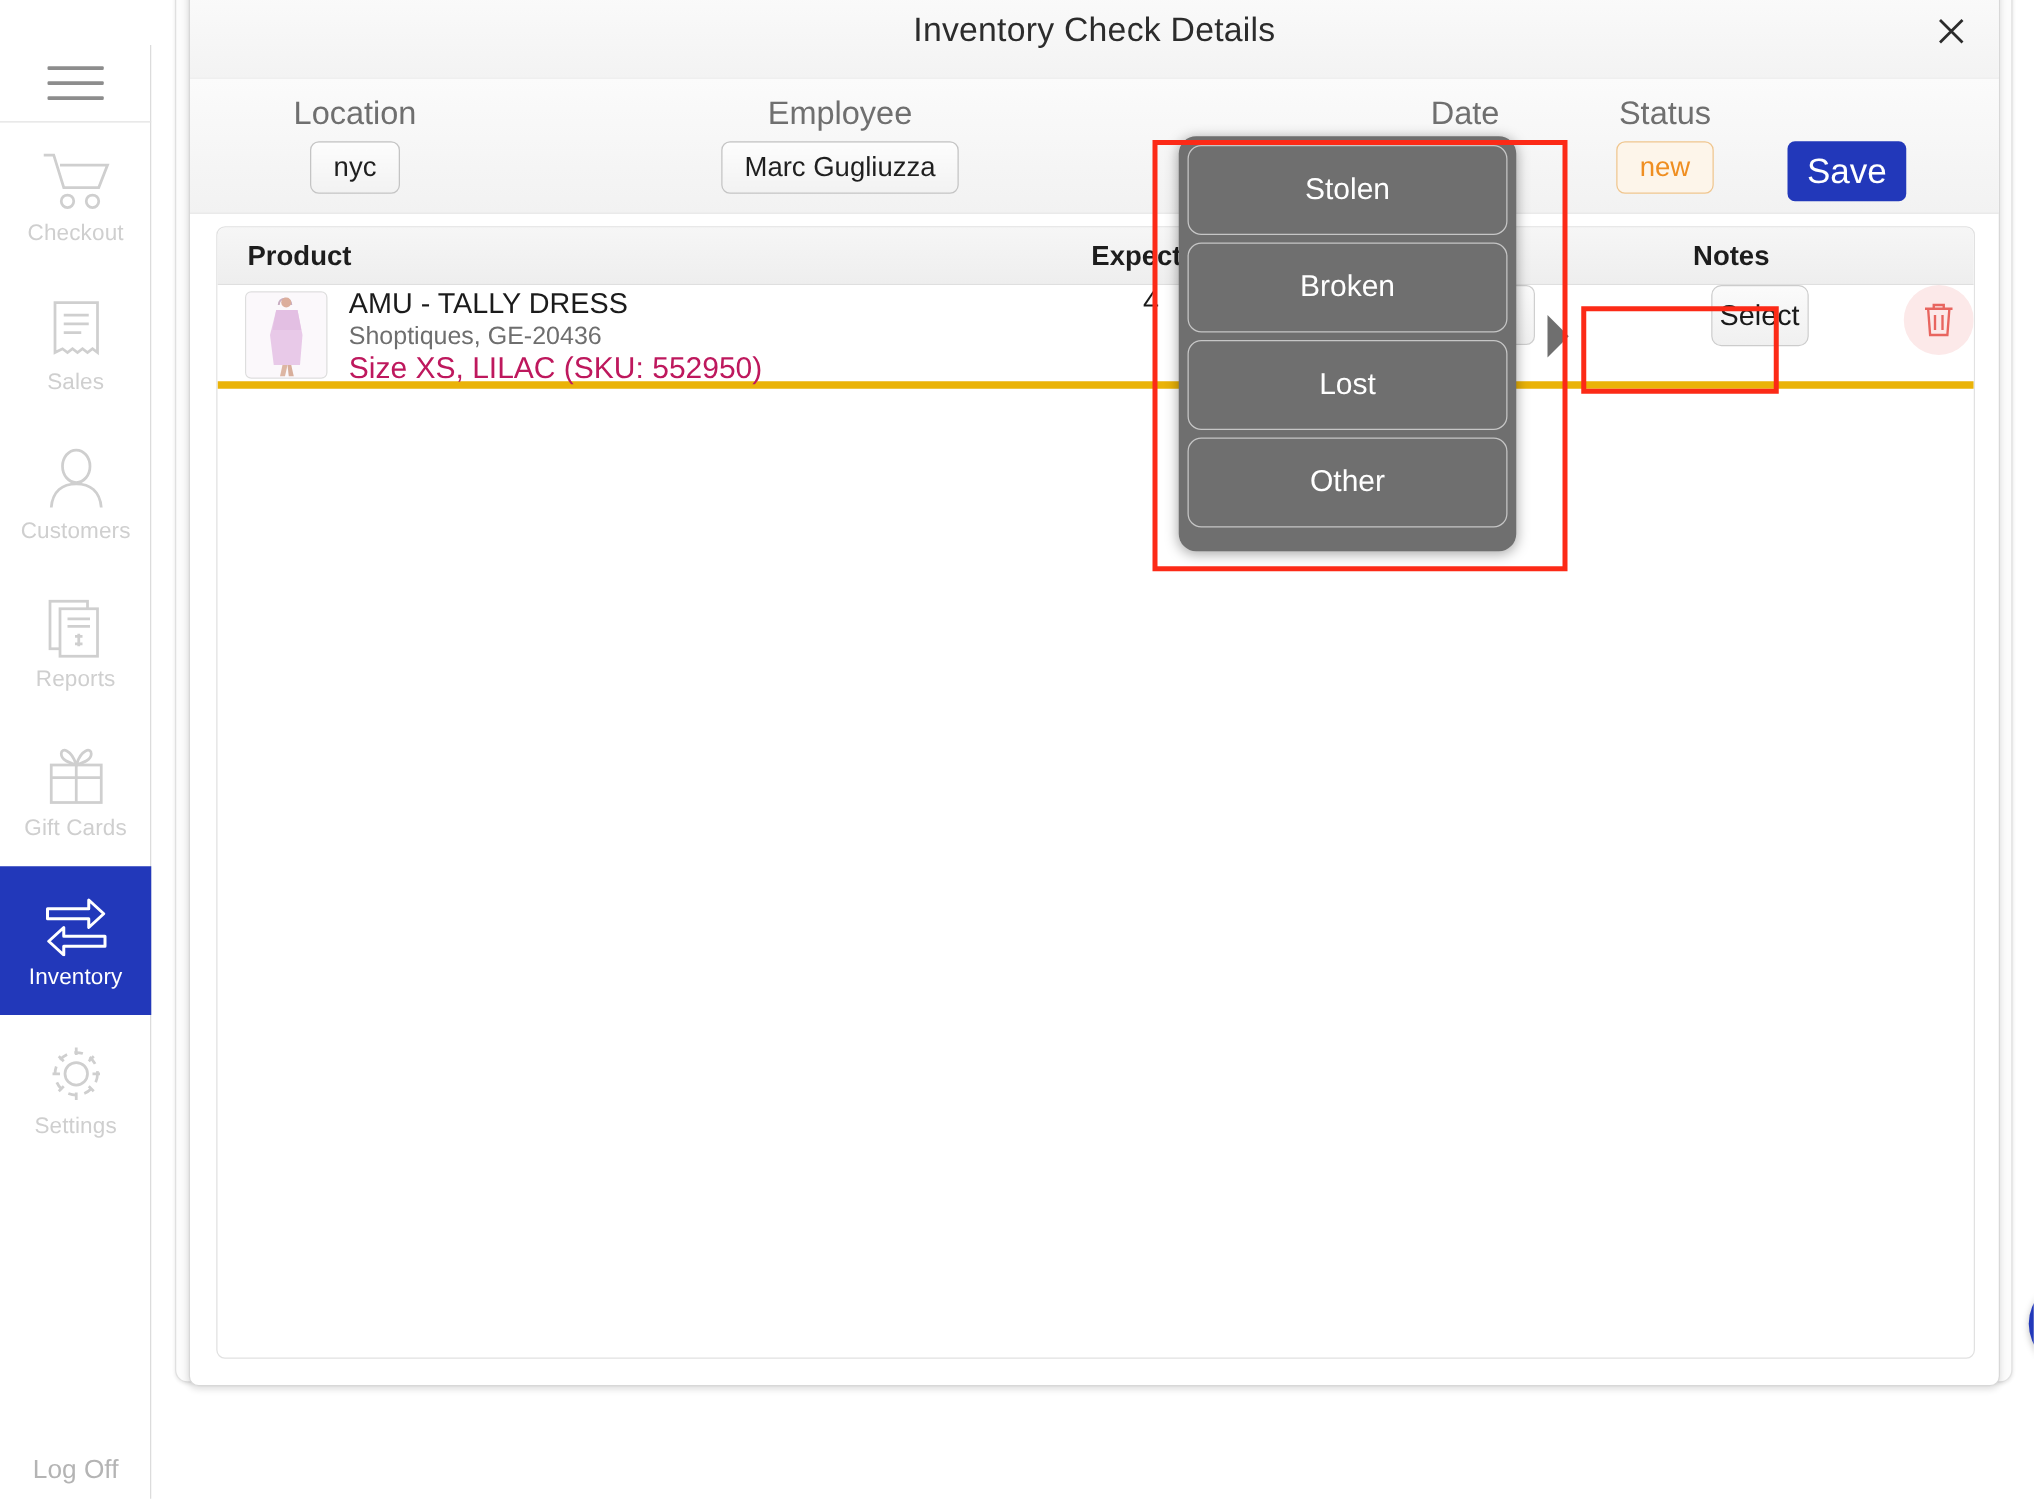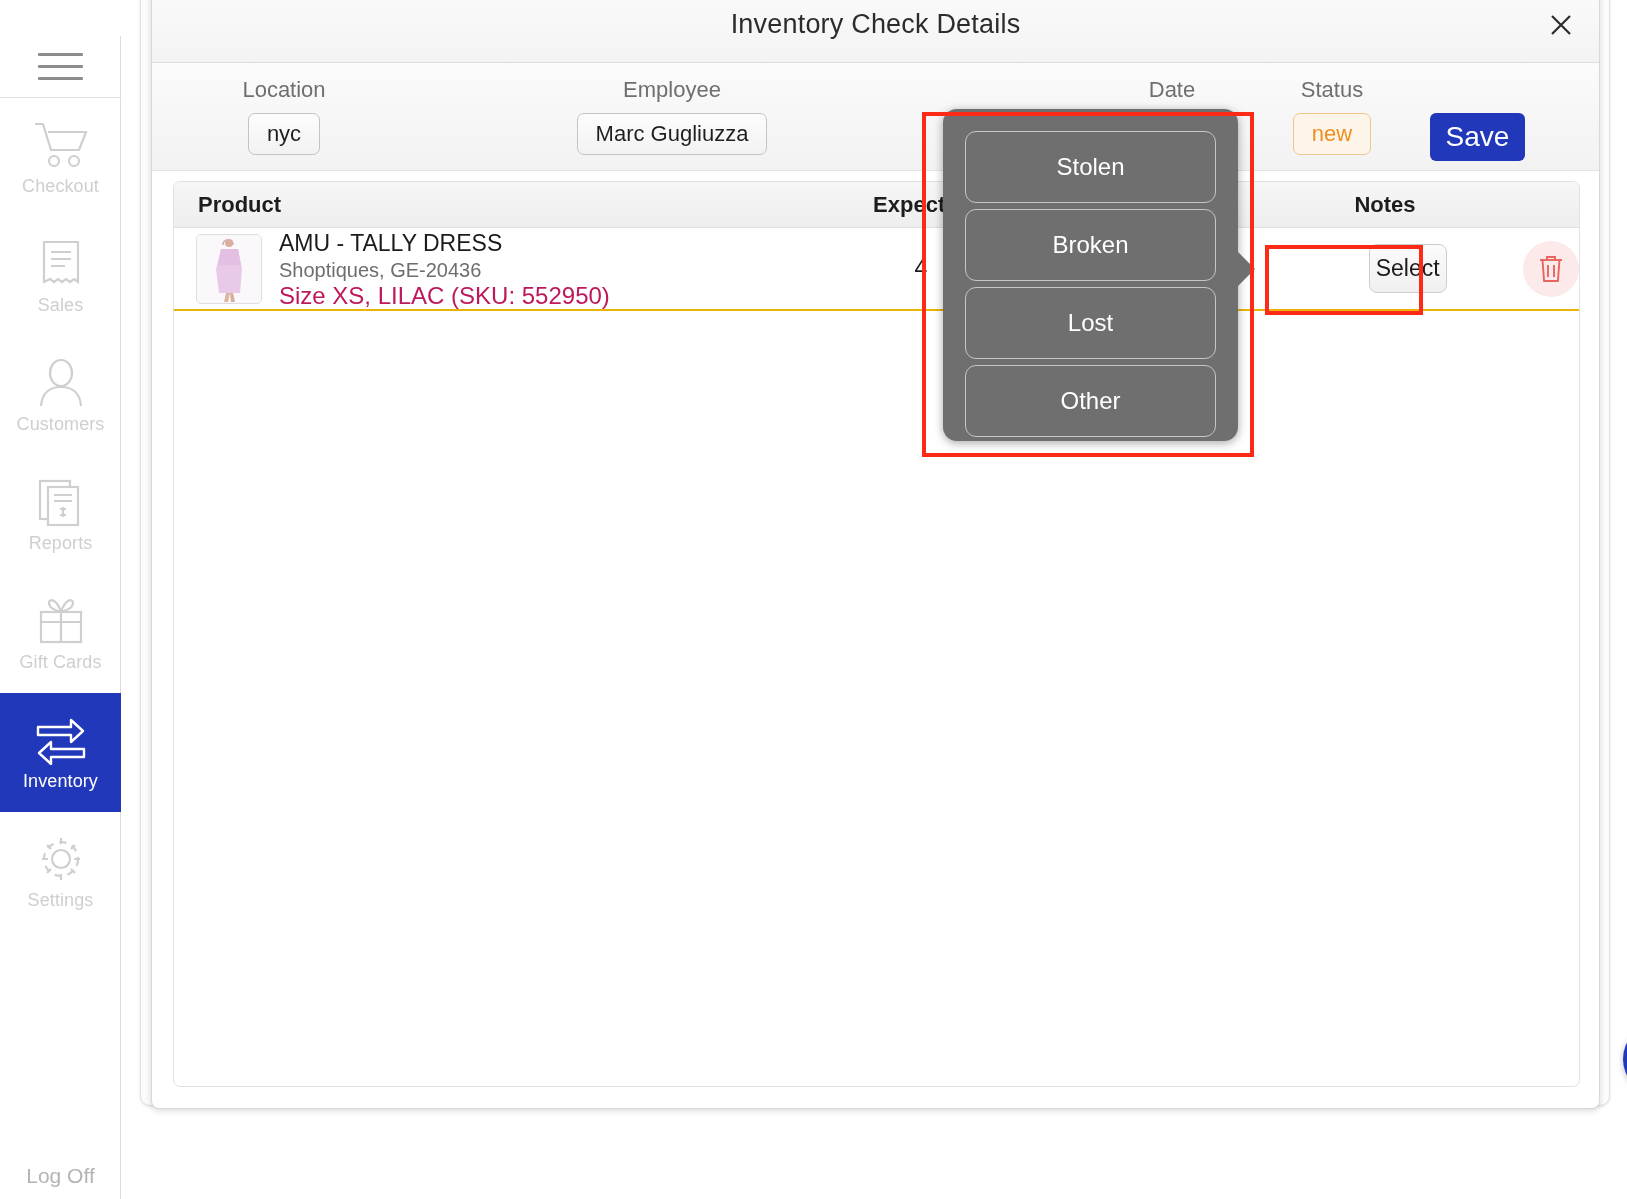--- a/index.html
+++ b/index.html
@@ -78,21 +78,21 @@
   }
 
   
   #meta {
     position: relative;
     height: 108px;
     background: linear-gradient(to bottom, #fbfbfb, #f2f2f2);
     border-bottom: 1px solid #e4e4e4;
   }
   .meta-field { position: absolute; top: 12px; text-align: center; }
-  .meta-label { font-size: 22px; color: #6f6f6f; line-height: 30px; }
+  .meta-label { font-size: 26px; color: #6f6f6f; line-height: 30px; }
   .pill {
     display: inline-block; margin-top: 8px;
     padding: 7px 18px; font-size: 22px; color: #1f1f1f;
     background: linear-gradient(to bottom,#fdfdfd,#f2f2f2);
     border: 1px solid #c4c4c4; border-radius: 7px;
     cursor: pointer; white-space: nowrap;
   }
   .pill.plain { border: none; background: none; padding: 7px 6px; cursor: default; }
   .pill.status {
     color: #ef8e21; background: #fdf5ea; border: 1px solid #f0c68f;
@@ -122,23 +122,23 @@
     border-bottom: 1px solid #dfdfdf;
     font-size: 22px; font-weight: bold; color: #1d1d1d;
   }
   .th-product  { width: 615px; padding-left: 24px; }
   .th-expected { width: 266px; text-align: center; }
   .th-counted  { width: 230px; text-align: center; }
   .th-notes    { width: 200px; text-align: center; }
   .th-action   { flex: 1; }
 
   .trow {
-    display: flex; align-items: center;
+    display: flex; align-items: flex-start;
     height: 83px;
-    border-bottom: 2px solid #eab308;
+    border-bottom: 6px solid #eab308;
     background: #fff;
     gap: 18px;
   }
   .cell-product { width: 615px; display: flex; align-items: center; padding-left: 22px; gap: 17px; }
   .thumb {
     width: 66px; height: 70px; border: 1px solid #dedede; border-radius: 5px;
     background: #faf7fa; overflow: hidden; flex: none;
   }
   .prod-lines { display: flex; flex-direction: column; justify-content: center; }
   .prod-name { font-size: 23px; color: #1b1b1b; line-height: 28px; }
@@ -171,24 +171,24 @@
     position: absolute; left: 1471px; top: 1037px;
     width: 70px; height: 70px; border-radius: 50%;
     background: #2238ba; border: none; cursor: pointer;
     display: flex; align-items: center; justify-content: center;
     box-shadow: 0 2px 6px rgba(0,0,0,.25);
   }
 
   
   #popover {
     position: absolute; left: 791px; top: 122px;
-    width: 295px; height: 332px;
+    width: 270px; height: 332px;
     background: #6f6f6f;
     border-radius: 14px;
-    padding: 22px;
+    padding: 7px;
     box-shadow: 0 2px 10px rgba(0,0,0,.35);
     z-index: 40;
   }
   #popover-arrow {
     position: absolute; left: 295px; top: 143px;
     width: 0; height: 0;
     border-top: 17px solid transparent;
     border-bottom: 17px solid transparent;
     border-left: 17px solid #6f6f6f;
   }

